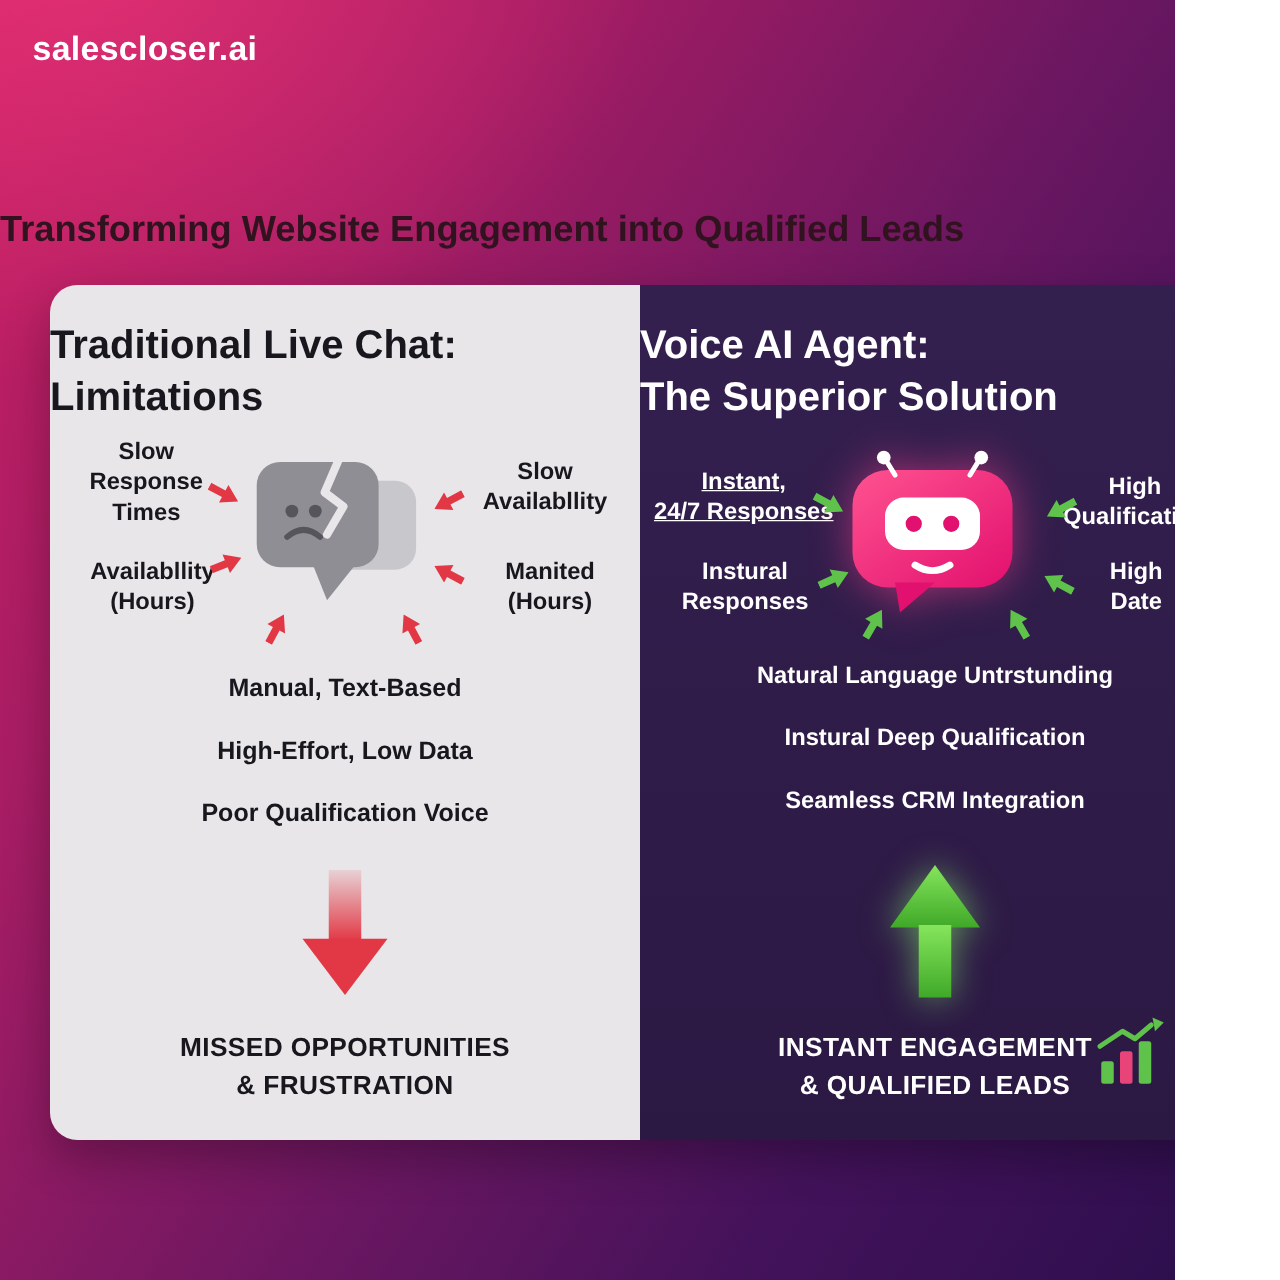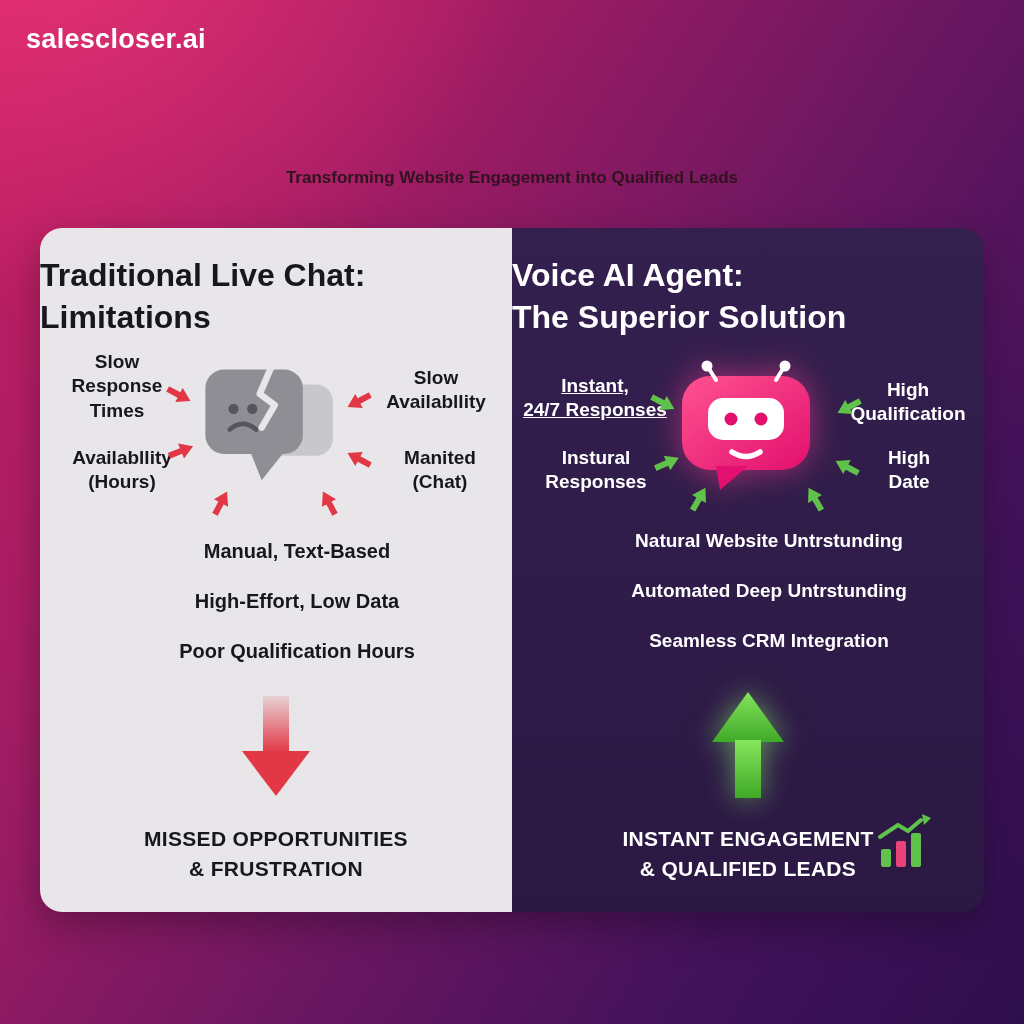--- a/index.html
+++ b/index.html
@@ -1,33 +1,33 @@
 <!DOCTYPE html>
 <html><head>
 <meta charset="utf-8">
 <style>
   * { margin: 0; padding: 0; box-sizing: border-box; }
   html,body { width: 1024px; height: 1024px; }
   body { font-family: "Liberation Sans", "DejaVu Sans", sans-serif; }
 
   .stage {
-    position: relative; width: 1024px; height: 1024px; overflow: hidden;
+    position: relative; width: 940px; height: 1024px; overflow: hidden;
     background:
       radial-gradient(760px 560px at 6% -4%, rgba(255,64,130,.50), transparent 62%),
       linear-gradient(123deg, #c71f63 0%, #a81d64 26%, #6d1761 55%, #43125a 78%, #2e0f4e 100%);
   }
 
   .logo {
     position: absolute; left: 26px; top: 24px;
     font-size: 27px; font-weight: bold; color: #fff; letter-spacing: .3px;
   }
 
   .tagline {
     position: absolute; top: 168px; left: 0; width: 100%;
-    text-align: center; font-size: 17px; font-weight: 600; color: #30131f;
+    font-size: 29px; font-weight: 600; color: #30131f;
   }
 
   .panels {
     position: absolute; left: 40px; top: 228px; width: 944px; height: 684px;
     display: flex; border-radius: 22px; overflow: hidden;
     box-shadow: 0 14px 36px rgba(0,0,0,.28);
   }
   .panel { position: relative; width: 472px; height: 100%; }
   .panel.left  { background: #e8e6e8; color: #17171d; }
   .panel.right { background: linear-gradient(#34204f, #2b1843); color: #ffffff; }
@@ -49,21 +49,21 @@
   .co-r1 { left: 326px; top: 138px; width: 140px; }
   .co-r2 { left: 336px; top: 218px; width: 128px; }
   
   .co-vl1 { left: 0px;   top: 146px; width: 166px; text-decoration: underline; }
   .co-vl2 { left: 14px;  top: 218px; width: 140px; }
   .co-vr1 { left: 324px; top: 150px; width: 144px; }
   .co-vr2 { left: 338px; top: 218px; width: 118px; }
 
   .point {
     position: absolute; left: 0; width: 100%; text-align: center;
-    font-size: 20px; font-weight: bold; margin-left: 21px;
+    font-size: 20px; font-weight: bold;
   }
   .lp1 { top: 312px; } .lp2 { top: 362px; } .lp3 { top: 412px; }
   .rp1 { top: 302px; font-size: 19px; } .rp2 { top: 352px; font-size: 19px; } .rp3 { top: 402px; font-size: 19px; }
 
   .chat-icon  { position: absolute; left: 156px; top: 134px; width: 150px; }
   .robot-icon { position: absolute; left: 164px; top: 132px; width: 140px;
                 filter: drop-shadow(0 0 16px rgba(255,64,144,.55)); }
   .chat-icon svg, .robot-icon svg, .big-arrow svg, .chart-icon svg { display: block; width: 100%; height: auto; }
 
   .mini { position: absolute; width: 26px; height: 18px; }
@@ -123,21 +123,21 @@
 Limitations</h2>
 
       <div class="callout prelines co-l1">Slow
 Response
 Times</div>
       <div class="callout prelines co-l2">Availabllity
 (Hours)</div>
       <div class="callout prelines co-r1">Slow
 Availabllity</div>
       <div class="callout prelines co-r2">Manited
-(Chat)</div>
+(Hours)</div>
 
       <div class="chat-icon">
         <svg viewBox="0 0 160 140" xmlns="http://www.w3.org/2000/svg">
           <rect x="56" y="24" width="90" height="76" rx="18" fill="#c8c7cb"></rect>
           <rect x="10" y="8" width="104" height="90" rx="20" fill="#8f8e95"></rect>
           <path d="M58 96 L94 96 L70 126 Z" fill="#8f8e95"></path>
           <path d="M80 6 L68 34 L84 46 L70 70" stroke="#e8e6e8" stroke-width="7" fill="none" stroke-linecap="round" stroke-linejoin="round"></path>
           <circle cx="40" cy="50" r="5.5" fill="#56555c"></circle>
           <circle cx="60" cy="50" r="5.5" fill="#56555c"></circle>
           <path d="M36 72 Q50 60 64 72" stroke="#56555c" stroke-width="5" fill="none" stroke-linecap="round"></path>
@@ -170,21 +170,21 @@
           </svg>
         </span>
       <span class="mini red la6">
           <svg viewBox="0 0 26 18">
             <polygon points="0,6 13,6 13,1 26,9 13,17 13,12 0,12"></polygon>
           </svg>
         </span>
 
       <div class="point lp1">Manual, Text-Based</div>
       <div class="point lp2">High-Effort, Low Data</div>
-      <div class="point lp3">Poor Qualification Hours</div>
+      <div class="point lp3">Poor Qualification Voice</div>
 
       <div class="big-arrow down">
         <svg viewBox="0 0 80 104" xmlns="http://www.w3.org/2000/svg">
           <defs>
             <linearGradient id="gRed" x1="0" y1="0" x2="0" y2="1">
               <stop offset="0" stop-color="#e23744" stop-opacity="0.12"></stop>
               <stop offset="1" stop-color="#e23744"></stop>
             </linearGradient>
           </defs>
           <rect x="27" y="0" width="26" height="57" fill="url(#gRed)"></rect>
@@ -254,22 +254,22 @@
           <svg viewBox="0 0 26 18">
             <polygon points="0,6 13,6 13,1 26,9 13,17 13,12 0,12"></polygon>
           </svg>
         </span>
       <span class="mini green ra6">
           <svg viewBox="0 0 26 18">
             <polygon points="0,6 13,6 13,1 26,9 13,17 13,12 0,12"></polygon>
           </svg>
         </span>
 
-      <div class="point rp1">Natural Website Untrstunding</div>
-      <div class="point rp2">Automated Deep Untrstunding</div>
+      <div class="point rp1">Natural Language Untrstunding</div>
+      <div class="point rp2">Instural Deep Qualification</div>
       <div class="point rp3">Seamless CRM Integration</div>
 
       <div class="big-arrow up">
         <svg viewBox="0 0 84 110" xmlns="http://www.w3.org/2000/svg">
           <defs>
             <linearGradient id="gGreen" x1="0" y1="0" x2="0" y2="1">
               <stop offset="0" stop-color="#86e55c"></stop>
               <stop offset="1" stop-color="#3fa928"></stop>
             </linearGradient>
           </defs>

